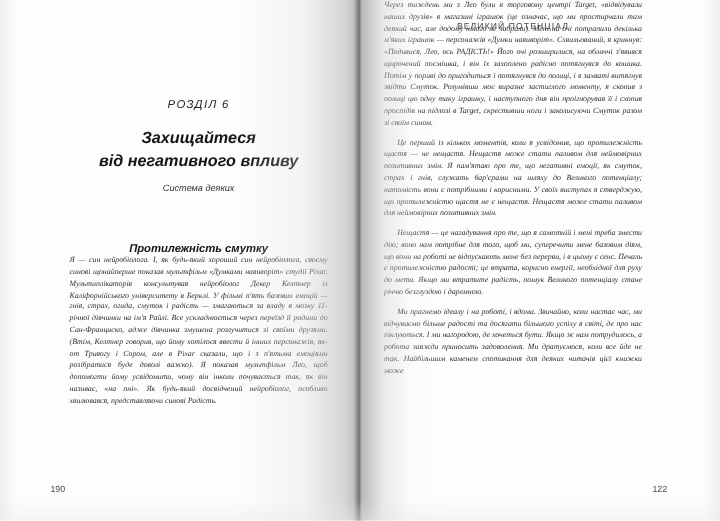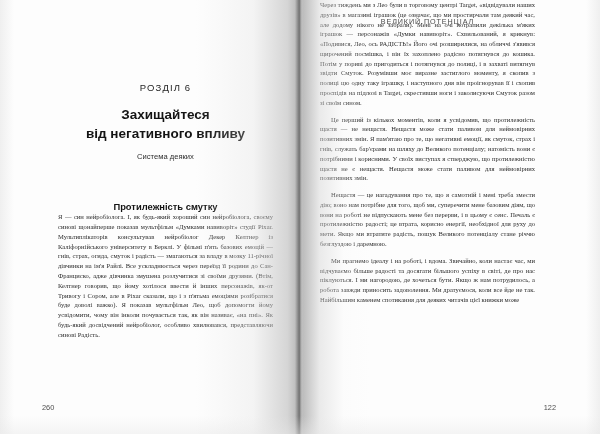--- a/index.html
+++ b/index.html
@@ -85,20 +85,21 @@
     position: absolute;
     left: 0; bottom: 0; width: 600px; height: 18px;
     background: linear-gradient(to top, rgba(232,232,232,0.45), rgba(255,255,255,0));
     pointer-events: none;
   }
 
   
   .textcol {
     position: absolute;
     color: #2b2b2b;
+    font-style: italic;
   }
   .col-left  { left: 58px;  top: 0; width: 215px; }
   .col-right { left: 320px; top: 0; width: 215px; }
 
   .running-head {
     position: absolute;
     top: 17px;
     left: 320px;
     width: 215px;
     text-align: center;
@@ -188,21 +189,21 @@
 
   <div class="running-head">ВЕЛИКИЙ ПОТЕНЦІАЛ</div>
 
   <div class="textcol col-right">
     <p class="body body-start-right">Через тиждень ми з Лео були в торговому центрі Target, «відвідували наших друзів» в магазині іграшок (це означає, що ми простирчали там деякий час, але додому нікого не забрали). Мені на очі потрапили декілька м'яких іграшок — персонажів «Думки навиворіт». Схвильований, я крикнув: «Подивися, Лео, ось РАДІСТЬ!» Його очі розширилися, на обличчі з'явився щирочений посмішка, і він їх захоплено радісно потягнувся до кошика. Потім у пориві до пригодиться і потягнувся до полиці, і в захваті витягнув звідти Смуток. Розумівши моє виразне застиглого моменту, я скопив з полиці цю одну таку іграшку, і наступного дня він проігнорував її і схопив проспідів на підлозі в Target, скрестивши ноги і заколисуючи Смуток разом зі своїм сином.</p>
     <p class="body indent para-gap">Це перший із кількох моментів, коли я усвідомив, що протилежність щастя — не нещастя. Нещастя може стати паливом для неймовірних позитивних змін. Я пам'ятаю про те, що негативні емоції, як смуток, страх і гнів, служать бар'єрами на шляху до Великого потенціалу; натомість вони є потрібними і корисними. У своїх виступах я стверджую, що протилежністю щастя не є нещастя. Нещастя може стати паливом для неймовірних позитивних змін.</p>
     <p class="body indent para-gap">Нещастя — це нагадування про те, що я самотній і мені треба змести дію; воно нам потрібне для того, щоб ми, суперечити мене базовим діям, що вони на роботі не відпускають мене без перерви, і в цьому є сенс. Печаль є протилежністю радості; це втрата, корисно енергії, необхідної для руху до мети. Якщо ми втратите радість, пошук Великого потенціалу стане річчю безглуздою і даремною.</p>
     <p class="body indent para-gap">Ми прагнемо ідеалу і на роботі, і вдома. Звичайно, коли настає час, ми відчуваємо більше радості та досягати більшого успіху в світі, де про нас піклуються. І ми нагородою, де хочеться бути. Якщо ж нам потрудилось, а робота завжди приносить задоволення. Ми дратуємося, коли все йде не так. Найбільшим каменем спотикання для деяких читачів цієї книжки може</p>
   </div>
 
-  <div class="page-number pn-left">260</div>
+  <div class="page-number pn-left">190</div>
   <div class="page-number pn-right">122</div>
 
   <div class="shade-left"></div>
   <div class="shade-right"></div>
   <div class="gutter"></div>
   <div class="edge-left"></div>
   <div class="edge-right"></div>
   <div class="edge-bottom"></div>
 
 </div>

